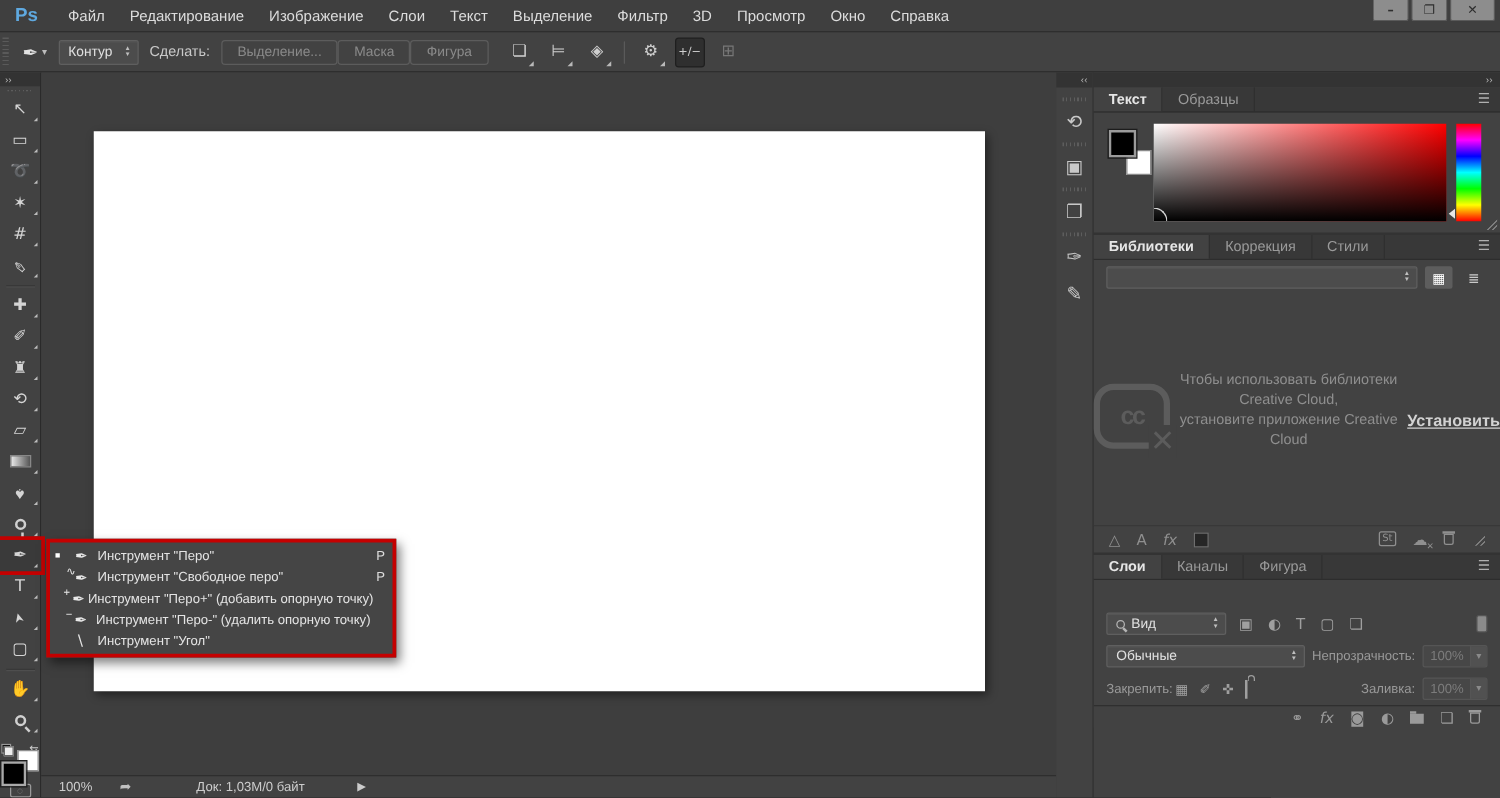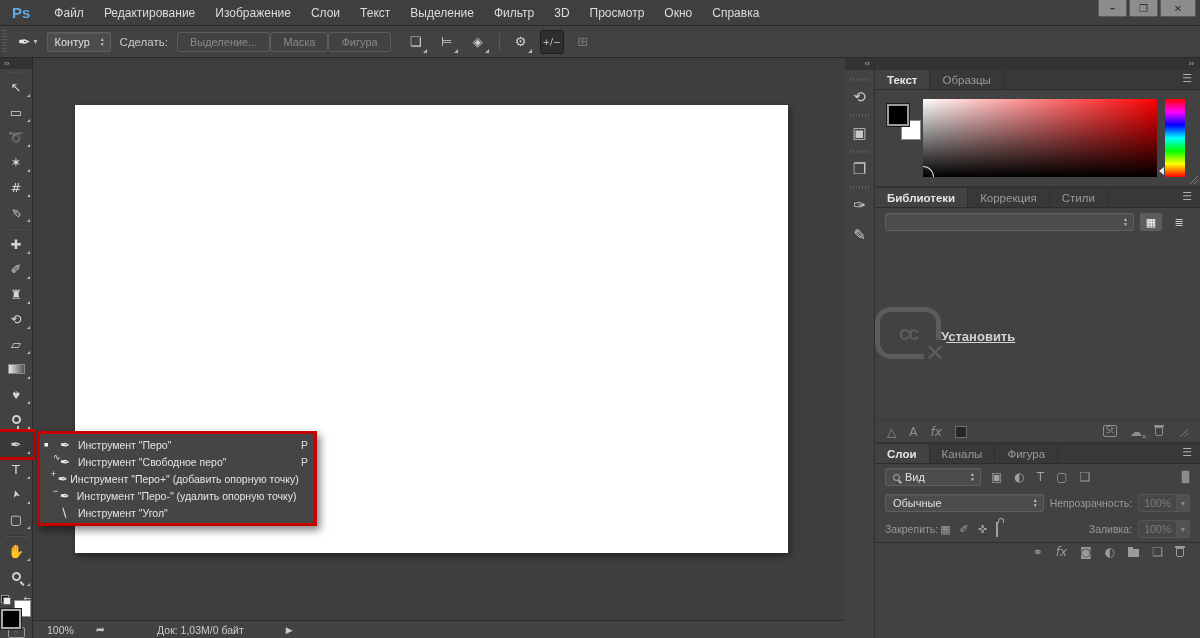--- a/index.html
+++ b/index.html
@@ -166,21 +166,21 @@
   .mini-swatch{width:12px;height:12px;background:#262626;border:1px solid #6e6e6e;}
   .mini-trash{width:8px;height:9px;border:1px solid currentColor;border-radius:0 0 2px 2px;position:relative;margin-top:2px;}
   .mini-trash::before{content:"";position:absolute;top:-3px;left:-2px;width:10px;height:2px;background:currentColor;}
   .mini-folder{width:11px;height:8px;background:currentColor;position:relative;margin-top:2px;}
   .mini-folder::before{content:"";position:absolute;top:-2px;left:0;width:5px;height:2px;background:currentColor;}
   .mini-lock{width:8px;height:6px;border:1px solid currentColor;position:relative;margin-top:4px;}
   .mini-lock::before{content:"";position:absolute;left:1px;top:-5px;width:4px;height:4px;
     border:1px solid currentColor;border-bottom:none;border-radius:3px 3px 0 0;}
 
   #layers{display:flex;flex-direction:column;flex:1;border-top:2px solid #333;}
-  #filter-row{height:26px;display:flex;align-items:center;gap:10px;padding:0 10px;}
+  #filter-row{height:26px;display:flex;align-items:center;gap:10px;padding:0 10px;margin-top:22px;}
   #search-select{width:96px;height:18px;gap:5px;}
   .lens-mini{width:7px;height:7px;border:1.5px solid #b5b5b5;border-radius:50%;position:relative;}
   .lens-mini::after{content:"";position:absolute;width:1.5px;height:4px;background:#b5b5b5;left:5px;top:5px;transform:rotate(-45deg);}
   .fil{color:#9f9f9f;font-size:12px;}
   #filter-toggle{margin-left:auto;width:9px;height:14px;border-radius:2px;background:#8b8b8b;border:1px solid #555;}
   #blend-row{height:26px;display:flex;align-items:center;gap:6px;padding:0 10px;}
   #blend-select{width:242px;height:18px;}
   .small-label{color:#999;font-size:10.5px;white-space:nowrap;}
   .val{display:flex;align-items:center;height:18px;border:1px solid #555;border-radius:2px;background:#474747;}
   .val .v{padding:0 5px;font-size:10.5px;color:#7c7c7c;}
@@ -486,20 +486,26 @@
           </div>
         <div class="view-btn">
             <span class="g">≣</span>
           </div>
       </div>
       <div id="libs-body">
         <div id="cc-logo">
           <span class="cc-txt">cc</span>
           <span class="cc-cross g">✕</span>
         </div>
+        <div style="text-align:center;">
+
+        <div class="msg-line">Чтобы использовать библиотеки</div>
+            <div class="msg-line">Creative Cloud,</div>
+            <div class="msg-line">установите приложение Creative Cloud</div>
+          </div>
         <a id="install-link">Установить</a>
       </div>
       <div id="libs-footer">
         <span style="display:flex;gap:13px;align-items:center;">
 
         <span class="licon">
               <span class="g">△</span>
             </span>
             <span class="licon">
               <span class="g">A</span>

